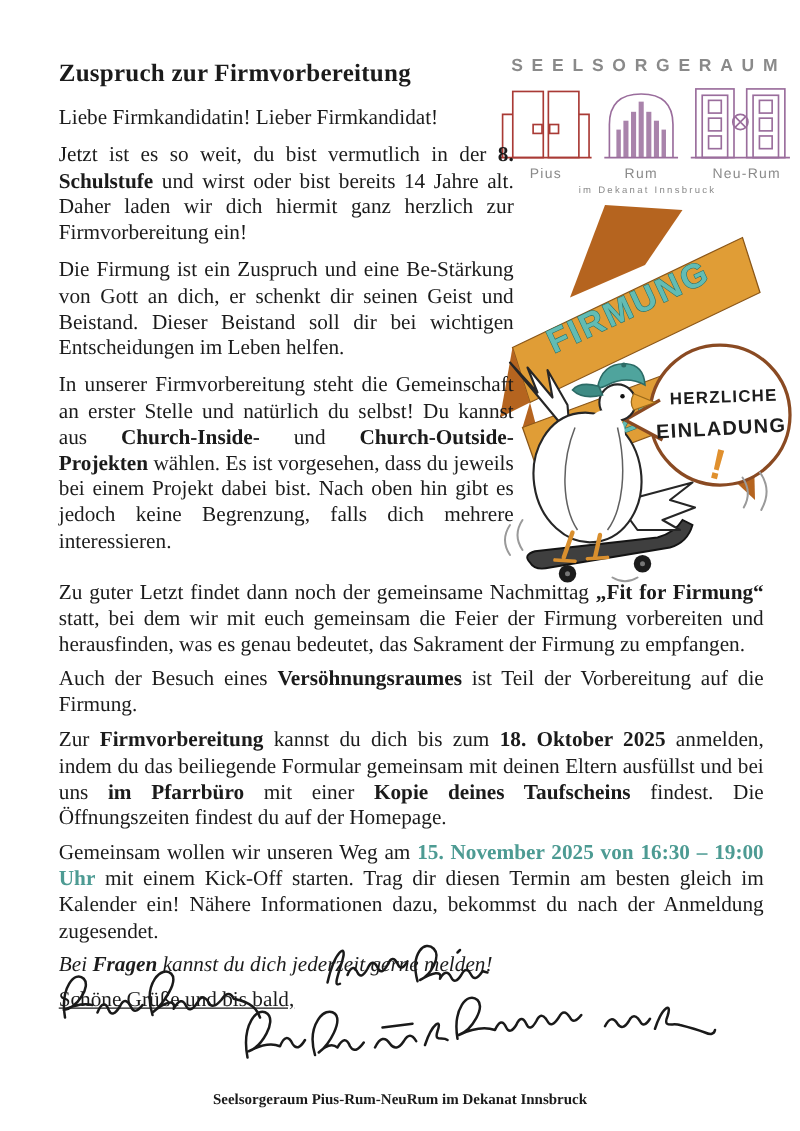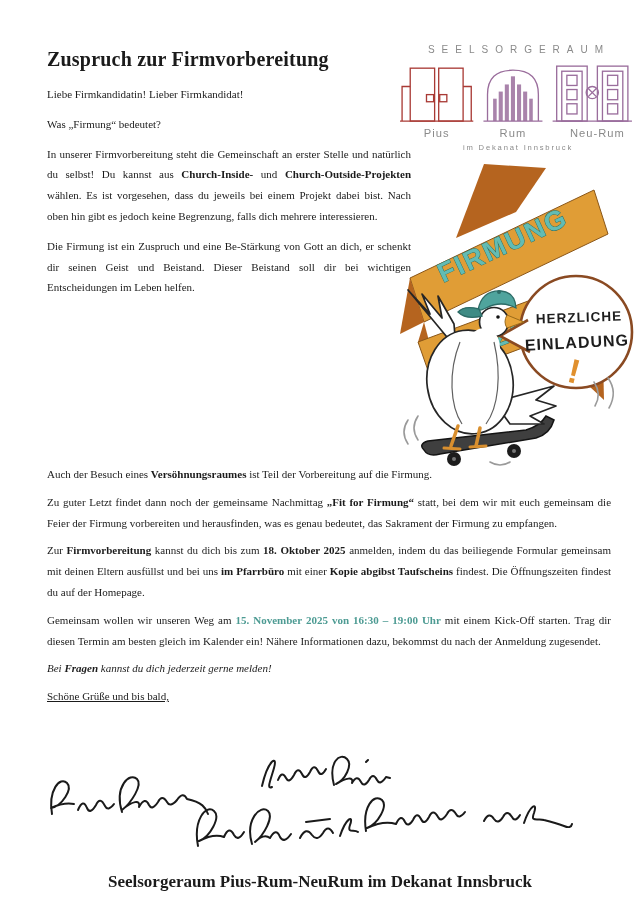--- a/index.html
+++ b/index.html
@@ -4,31 +4,31 @@
 <style>
   html,body{margin:0;padding:0;background:#ffffff;}
   .page{
     position:relative;width:640px;height:905px;background:#fff;overflow:hidden;
     font-family:"Liberation Serif",serif;color:var(--ink,#1b1b1b);
   }
   .title{font-size:20px;font-weight:bold;margin:0 0 13px 0;letter-spacing:.2px;}
   .col{position:absolute;}
   .col.narrow{left:47px;top:48px;width:364px;}
   .col.full{left:47px;top:464px;width:564px;}
-  .col p{margin:0 0 9px 0;font-size:11px;line-height:20.8px;text-align:justify;}
+  .col p{margin:0 0 9px 0;font-size:17px;line-height:20.8px;text-align:justify;}
   .col.full p{margin-bottom:7px;}
   p.tight{margin-bottom:0;font-style:italic;}
   p.gap-top{margin-top:6px;text-decoration:underline;}
   .c-teal{color:var(--accent-teal);}
   b{font-weight:bold;}
 
   
   .logo{position:absolute;left:398px;top:44px;width:236px;text-align:center;}
-  .logo-word{font-family:"Liberation Sans",sans-serif;font-size:10px;letter-spacing:7px;
-    color:var(--logo-gray);white-space:nowrap;text-indent:6px;}
+  .logo-word{font-family:"Liberation Sans",sans-serif;font-size:14px;letter-spacing:7px;
+    color:var(--logo-gray);white-space:nowrap;text-indent:6px;font-weight:bold;}
   .logo svg{display:block;width:100%;margin-top:3px;}
   .lg-stroke{fill:none;stroke-width:1.3;stroke-linejoin:miter;}
   .lg-red{stroke:var(--logo-red);}
   .lg-purple{stroke:var(--logo-purple);}
   .lg-pipe{fill:var(--logo-purple);opacity:.85;}
   .lg-label{font-family:"Liberation Sans",sans-serif;font-size:11px;fill:var(--logo-gray);
     letter-spacing:1px;text-anchor:middle;}
   .lg-sub{font-family:"Liberation Sans",sans-serif;font-size:7.5px;fill:var(--logo-gray);
     letter-spacing:1.8px;text-anchor:middle;}
 
@@ -45,21 +45,21 @@
   .wht{fill:#fff;stroke:#262626;stroke-width:1.7;stroke-linejoin:round;}
   .arc{fill:none;stroke:#9a9a9a;stroke-width:1.6;stroke-linecap:round;}
   .orange-limb{stroke:#d98f2e;fill:none;stroke-linecap:round;}
 
   
   .signature{position:absolute;}
   .signature svg{display:block;width:100%;height:100%;}
   .sig-path{fill:none;stroke:#1a1a1a;stroke-width:2;stroke-linecap:round;stroke-linejoin:round;}
 
   .footer{position:absolute;left:0;right:0;top:872px;text-align:center;
-    font-weight:bold;font-size:17px;}
+    font-weight:bold;font-size:12px;}
 </style>
 </head>
 <body>
 
 <div class="page">
 
   <div class="logo">
     <div class="logo-word">SEELSORGERAUM</div>
     <svg viewBox="0 0 232 92" aria-hidden="true">
       <g class="lg-stroke lg-red">
@@ -153,29 +153,29 @@
         <path d="M80 148 Q84 128 103 129 Q117 130 118 146 Q103 138 88 146 Q82 149 80 148 Z" fill="var(--cap-teal)" stroke="#2c6b66" stroke-width="1.3"></path>
         <path d="M81 147 Q66 143 60 150 Q68 158 84 154 Z" fill="#3e8b84" stroke="#2c6b66" stroke-width="1.3"></path>
         <circle cx="101" cy="130" r="2" fill="#2c6b66"></circle>
       </g>
     </svg>
   </figure>
 
   <div class="col narrow">
     <h1 class="title">Zuspruch zur Firmvorbereitung</h1>
     <p><span>Liebe Firmkandidatin! Lieber Firmkandidat!</span></p>
-    <p><span>Was „Firmung“ bedeutet?</span></p>
+    <p><span>Jetzt ist es so weit, du bist vermutlich in der </span><b>8. Schulstufe</b><span> und wirst oder bist bereits 14 Jahre alt. Daher laden wir dich hiermit ganz herzlich zur Firmvorbereitung ein!</span></p>
+    <p><span>Die Firmung ist ein Zuspruch und eine Be-Stärkung von Gott an dich, er schenkt dir seinen Geist und Beistand. Dieser Beistand soll dir bei wichtigen Entscheidungen im Leben helfen.</span></p>
     <p><span>In unserer Firmvorbereitung steht die Gemeinschaft an erster Stelle und natürlich du selbst! Du kannst aus </span><b>Church-Inside-</b><span> und </span><b>Church-Outside-Projekten</b><span> wählen. Es ist vorgesehen, dass du jeweils bei einem Projekt dabei bist. Nach oben hin gibt es jedoch keine Begrenzung, falls dich mehrere interessieren.</span></p>
-    <p><span>Die Firmung ist ein Zuspruch und eine Be-Stärkung von Gott an dich, er schenkt dir seinen Geist und Beistand. Dieser Beistand soll dir bei wichtigen Entscheidungen im Leben helfen.</span></p>
   </div>
 
   <div class="col full">
+    <p><span>Zu guter Letzt findet dann noch der gemeinsame Nachmittag </span><b>„Fit for Firmung“</b><span> statt, bei dem wir mit euch gemeinsam die Feier der Firmung vorbereiten und herausfinden, was es genau bedeutet, das Sakrament der Firmung zu empfangen.</span></p>
     <p><span>Auch der Besuch eines </span><b>Versöhnungsraumes</b><span> ist Teil der Vorbereitung auf die Firmung.</span></p>
-    <p><span>Zu guter Letzt findet dann noch der gemeinsame Nachmittag </span><b>„Fit for Firmung“</b><span> statt, bei dem wir mit euch gemeinsam die Feier der Firmung vorbereiten und herausfinden, was es genau bedeutet, das Sakrament der Firmung zu empfangen.</span></p>
-    <p><span>Zur </span><b>Firmvorbereitung</b><span> kannst du dich bis zum </span><b>18. Oktober 2025</b><span> anmelden, indem du das beiliegende Formular gemeinsam mit deinen Eltern ausfüllst und bei uns </span><b>im Pfarrbüro</b><span> mit einer </span><b>Kopie abgibst Taufscheins</b><span> findest. Die Öffnungszeiten findest du auf der Homepage.</span></p>
+    <p><span>Zur </span><b>Firmvorbereitung</b><span> kannst du dich bis zum </span><b>18. Oktober 2025</b><span> anmelden, indem du das beiliegende Formular gemeinsam mit deinen Eltern ausfüllst und bei uns </span><b>im Pfarrbüro</b><span> mit einer </span><b>Kopie deines Taufscheins</b><span> findest. Die Öffnungszeiten findest du auf der Homepage.</span></p>
     <p><span>Gemeinsam wollen wir unseren Weg am </span><b class="c-teal">15. November 2025 von 16:30 – 19:00 Uhr</b><span> mit einem Kick-Off starten. Trag dir diesen Termin am besten gleich im Kalender ein! Nähere Informationen dazu, bekommst du nach der Anmeldung zugesendet.</span></p>
     <p class="tight"><span>Bei </span><b>Fragen</b><span> kannst du dich jederzeit gerne melden!</span></p>
     <p class="gap-top"><span>Schöne Grüße und bis bald,</span></p>
   </div>
 
   <div class="signature" style="left:44px;top:772px;width:168px;height:56px" aria-label="Pfarrer Christoph">
     <svg viewBox="0 0 168 56">
       <path class="sig-path" d="M8 42 C4 18 16 4 23 11 C29 17 18 34 7 36 M7 36 Q20 30 30 32 M34 38 q5 -12 9 -2 q3 7 9 -3 q4 -9 9 1 q3 6 9 -2 M78 40 C70 14 86 0 93 7 C99 13 87 31 78 38 C88 29 97 27 95 35 q6 -11 10 -2 q3 6 9 -3 q4 -8 9 0 q3 6 10 -2 q6 -9 10 -1 C158 30 162 36 164 42"></path>
     </svg>
   </div>

